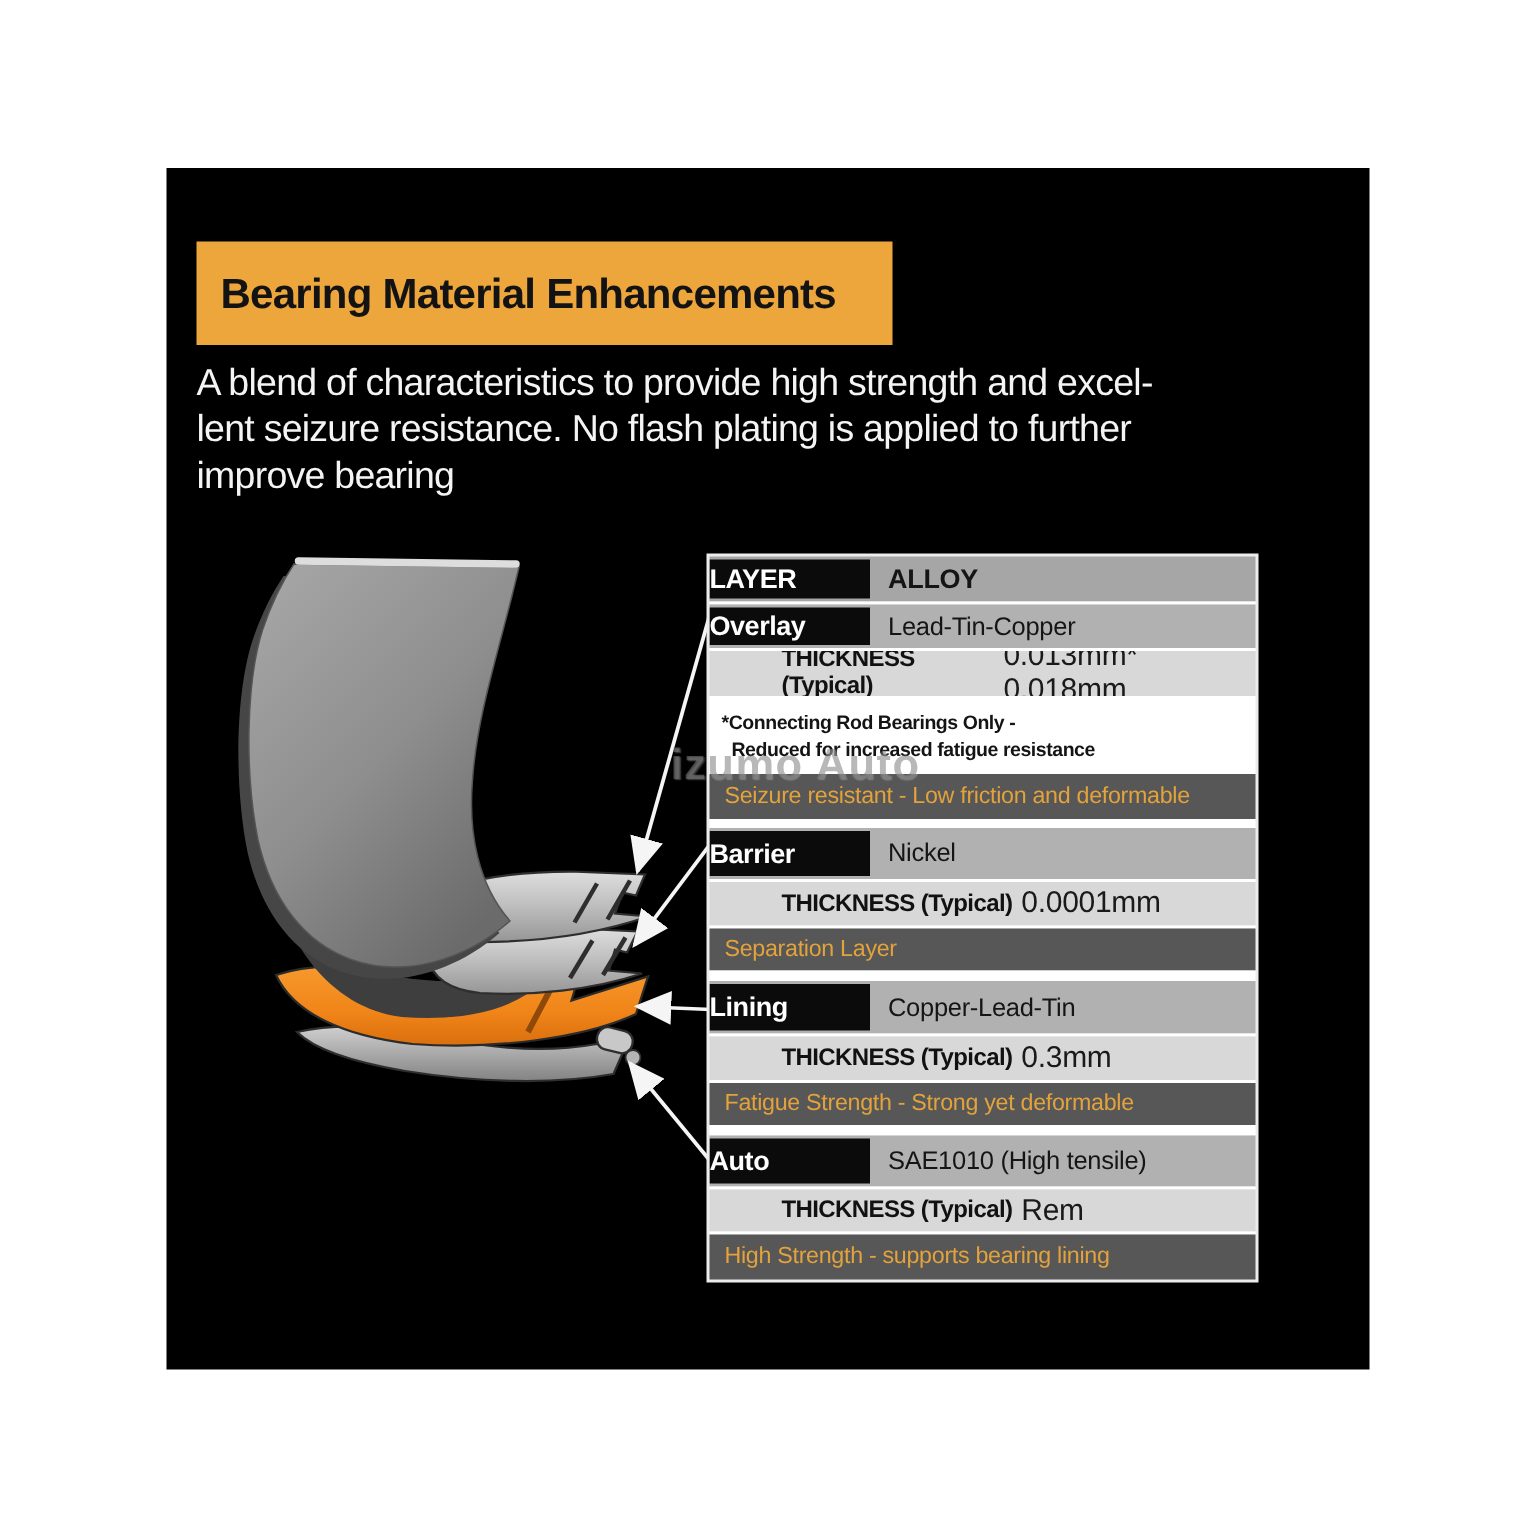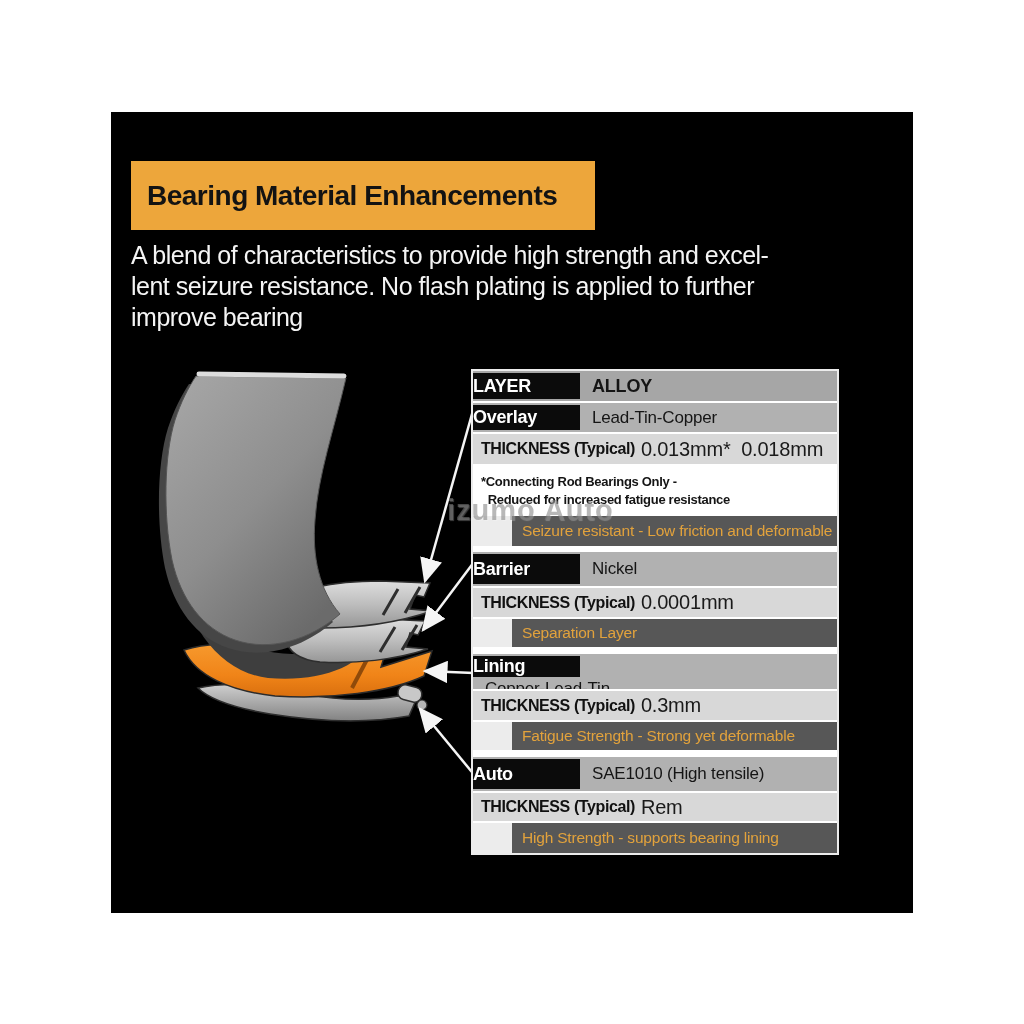--- a/index.html
+++ b/index.html
@@ -25,47 +25,47 @@
   .diagram-svg { position:absolute; left:0; top:0; width:802px; height:801px; pointer-events:none; z-index:1; }
 
   
   .spec-table {
     position:absolute; left:360px; top:257px; width:368px;
     background:#ECECEC; padding:2px; z-index:2;
   }
   .t-row { display:flex; align-items:stretch; overflow:hidden; }
   .t-gap { background:#FFFFFF; }
   .g2{height:2px;} .g6{height:6px;} .g7{height:7px;}
-  .h28{height:28px;} .h29{height:29px;} .h30{height:30px;} .h34{height:34px;} .h35{height:35px;flex-direction:column;} .h50{height:50px;}
+  .h28{height:28px;} .h29{height:29px;} .h30{height:30px;} .h34{height:34px;} .h35{height:35px;} .h50{height:50px;}
 
   .t-layer { background:#B1B1B1; }
   .t-layer.t-head { background:#A6A6A6; }
   .t-label {
     width:107px; background:#0B0B0B; color:#FFFFFF; font-weight:bold; font-size:18px;
     display:flex; align-items:center; padding-left:0; margin:2px 0;
     letter-spacing:-0.3px; flex-shrink:0;
   }
   .t-value {
     flex:1; display:flex; align-items:center; padding-left:12px;
     color:#151515; font-size:17px; letter-spacing:-0.2px;
   }
   .t-head .t-value { font-weight:bold; font-size:18px; }
 
   .t-thick { background:#D8D8D8; display:flex; align-items:center; padding-left:8px; }
-  .t-thick-label { color:#111; font-weight:bold; font-size:16px; letter-spacing:-0.4px; }
+  .t-thick-label { color:#111; font-weight:bold; font-size:16px; letter-spacing:-0.4px;margin-left:40px; }
   .t-thick-value { color:#1A1A1A; font-size:20px; margin-left:6px; white-space:pre-wrap; letter-spacing:-0.2px; }
 
   .t-note {
     background:#FFFFFF; color:#141414; font-size:13px; font-weight:bold; line-height:18px;
     display:flex; align-items:center; padding-left:8px; white-space:pre-wrap; letter-spacing:-0.3px;
   }
 
   .t-prop {
     background:#575757; color:#E2A23C; font-size:15.5px;
-    display:flex; align-items:center; padding-left:10px; letter-spacing:-0.2px;margin-left:39px;
+    display:flex; align-items:center; padding-left:10px; letter-spacing:-0.2px;
   }
 
   .watermark {
     position:absolute; left:336px; top:382px; z-index:3;
     font-size:29px; font-weight:bold; color:rgba(125,125,125,0.55);
     text-shadow:1px 1px 1px rgba(255,255,255,0.25); letter-spacing:1px;
     pointer-events:none;
   }
 </style>
 </head>

